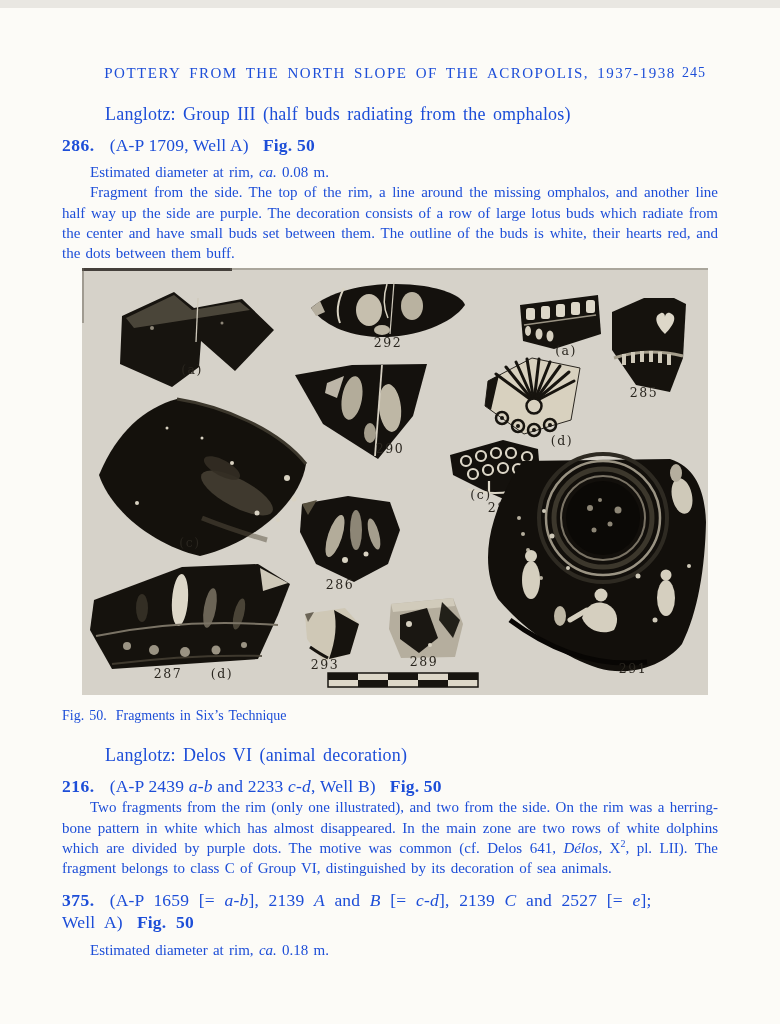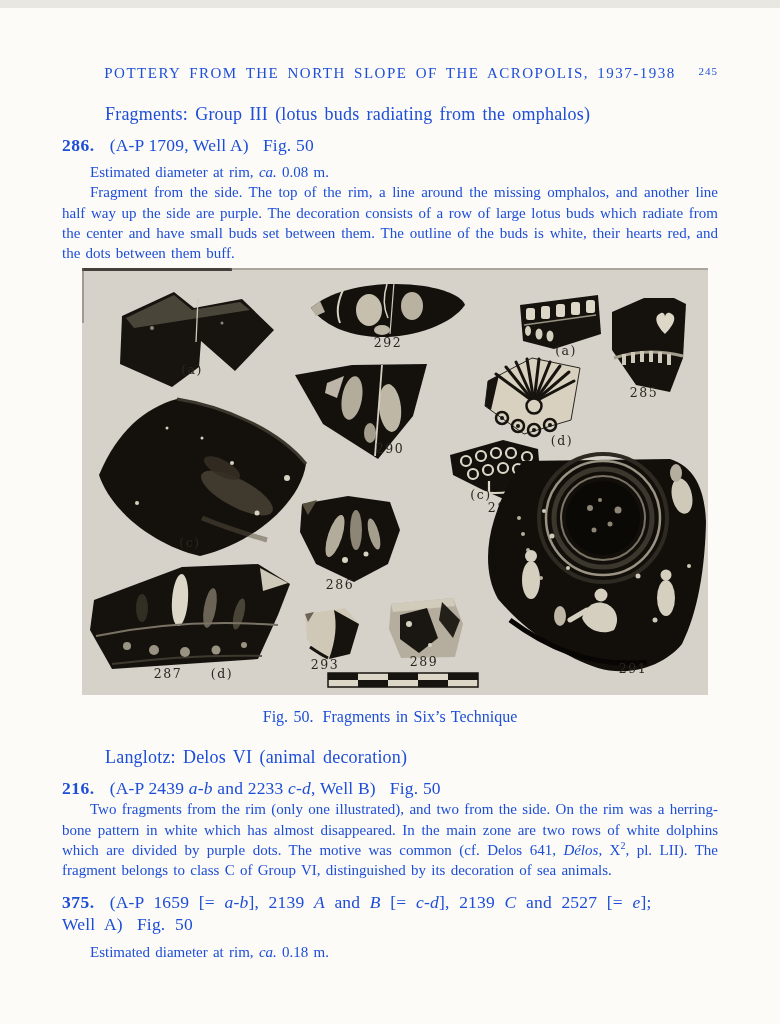--- a/index.html
+++ b/index.html
@@ -13,59 +13,59 @@
     font-family:"Liberation Serif","DejaVu Serif",serif;
     color:#1d4ed8;
     overflow:hidden;
   }
   .running-head { position:relative; height:18px; }
   .rh-title {
     display:block; text-align:center;
     font-size:15px; letter-spacing:1.5px; word-spacing:3px;
     white-space:nowrap;
   }
-  .rh-folio { position:absolute; right:0; top:0; font-size:11px; letter-spacing:1px; }
+  .rh-folio { position:absolute; right:12px; top:0; font-size:14px; letter-spacing:1px; }
 
   .group-heading {
     margin:21px 0 0 43px;
     font-size:18px; letter-spacing:.2px; word-spacing:2.5px;
   }
   .entry-head { margin-top:10px; font-size:17.5px; letter-spacing:.2px; }
   .entry-num { font-weight:bold; margin-right:15px; letter-spacing:.5px;text-align:center; }
-  .fig-ref { margin-left:14px; }
+  .fig-ref { margin-left:14px;font-weight:bold; }
   .it { font-style:italic;font-family:Liberation Serif, serif; }
   .entry-head-wrap { line-height:22.5px; word-spacing:5px; }
 
   .bp {
     margin:0; font-size:15px; line-height:20.3px;
     text-align:justify; text-indent:28px; word-spacing:1.5px;
   }
   .bp.first { margin-top:6px; }
   .bp sup { font-size:10px; vertical-align:super; line-height:0; }
 
   .figure-block { margin:5px 0 0 20px; width:626px; }
   .photo { display:block; }
   .flabel {
     font-family:"DejaVu Serif",serif; font-size:12.5px;
     fill:#2a261f; letter-spacing:1.5px;
   }
-  .caption { text-align:center; margin-top:13px; font-size:16px; word-spacing:1.5px; }
+  .caption { text-align:left; margin-top:13px; font-size:14px; word-spacing:1.5px; }
   .caption .cap-label { margin-right:9px; }
 </style>
 </head>
 <body>
 
 <div class="page">
 
   <div class="running-head">
     <span class="rh-title">POTTERY FROM THE NORTH SLOPE OF THE ACROPOLIS, 1937-1938</span>
     <span class="rh-folio">245</span>
   </div>
 
-  <div class="group-heading">Fragments: Group III (lotus buds radiating from the omphalos)</div>
+  <div class="group-heading">Langlotz: Group III (half buds radiating from the omphalos)</div>
 
   <div class="entry-head">
     <span class="entry-num">286.</span><span>(A-P 1709, Well A)</span><span class="fig-ref">Fig. 50</span>
   </div>
 
   <p class="bp first"><span>Estimated diameter at rim, </span><span class="it">ca.</span><span> 0.08 m.</span></p>
 
   <p class="bp">Fragment from the side. The top of the rim, a line around the missing omphalos, and another line half way up the side are purple. The decoration consists of a row of large lotus buds which radiate from the center and have small buds set between them. The outline of the buds is white, their hearts red, and the dots between them buff.</p>
 
   <div class="figure-block">

